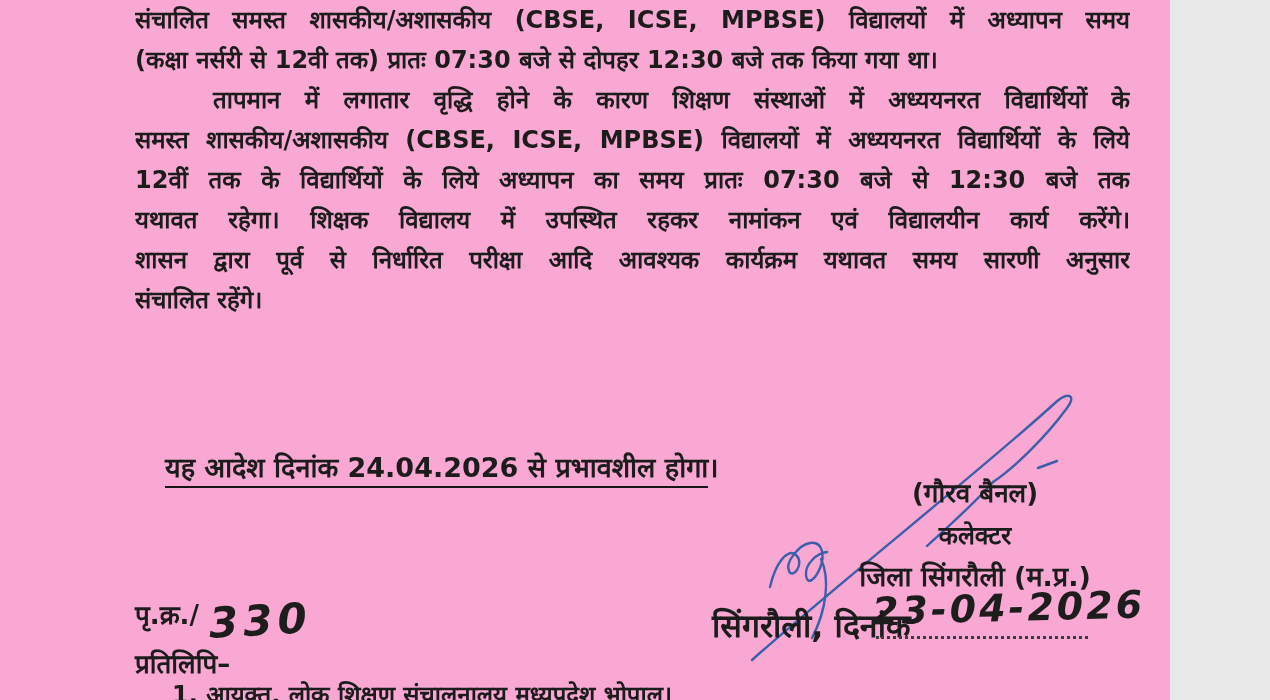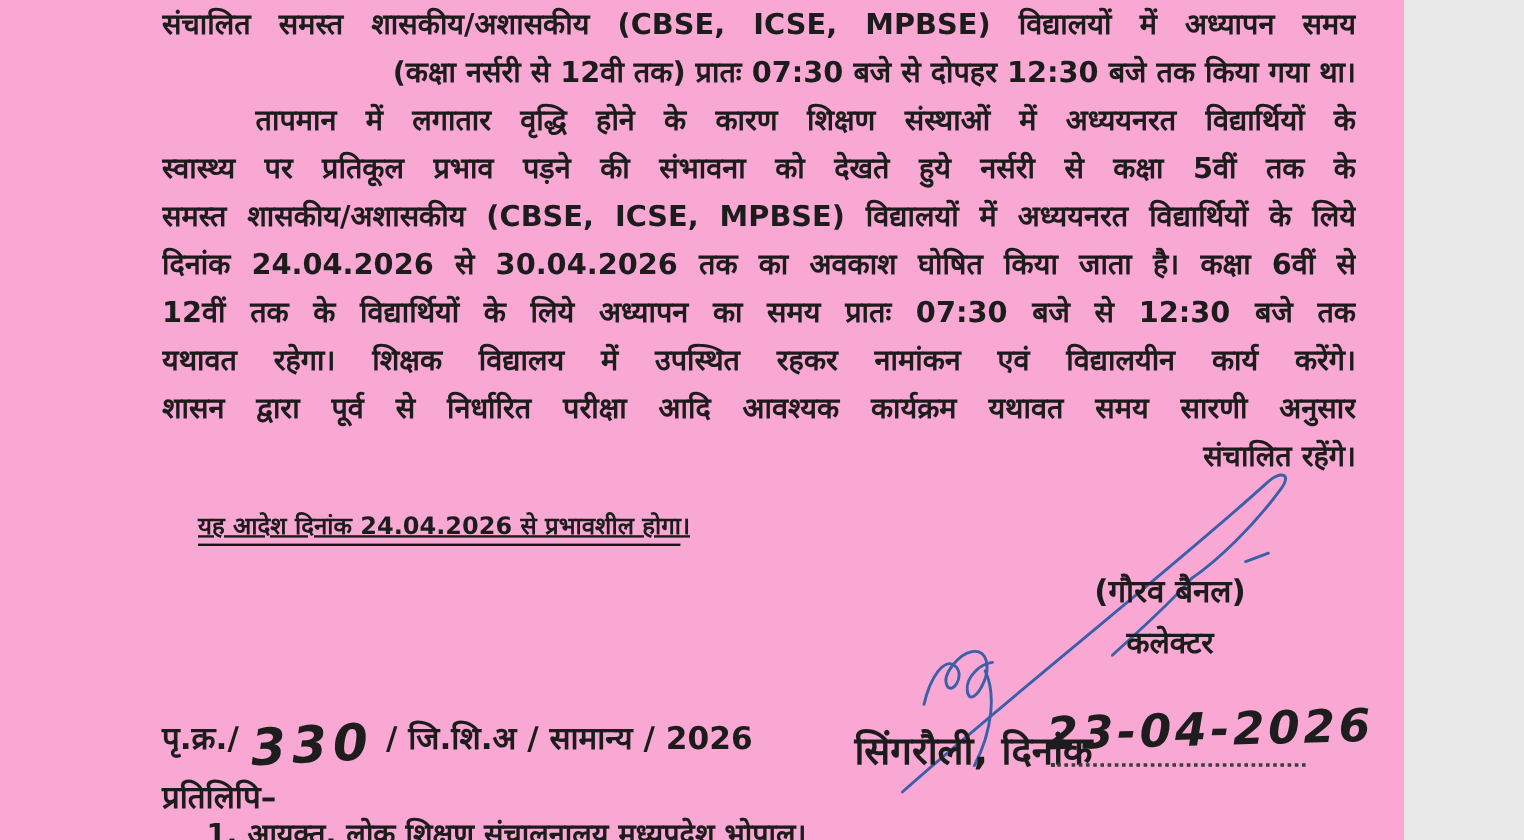--- a/index.html
+++ b/index.html
@@ -2,26 +2,26 @@
 <html><head>
 <meta charset="utf-8">
 <style>
   html,body { margin:0; padding:0; background:#e8e8e8; }
   .page {
     position:relative; width:1170px; height:700px; background:#f9a8d4;
     font-family:"DejaVu Sans", sans-serif; color:#1c1c1c; overflow:hidden;
   }
   .body-text { position:absolute; left:135px; top:0; width:995px;
     font-size:24px; font-weight:700; }
-  .line { height:40px; line-height:40px; overflow:hidden;text-align:right; }
+  .line { height:40px; line-height:40px; overflow:hidden; }
   .line.j { text-align:justify; text-align-last:justify; }
   .line.pstart { }
   .line.indent { text-indent:78px; }
-  .effective { position:absolute; left:165px; top:424px; font-size:20px;
-    font-weight:700; white-space:nowrap;text-decoration:underline; }
+  .effective { position:absolute; left:165px; top:448px; font-size:27px;
+    font-weight:700; white-space:nowrap; }
   .effective .u { border-bottom:2.5px solid #161616; padding-bottom:3px; }
   .sig-name { position:absolute; left:840px; top:474px; width:270px;
     text-align:center; font-size:26px; font-weight:700; }
   .sig-role { position:absolute; left:840px; top:517px; width:270px;
     text-align:center; font-size:25px; font-weight:700; }
   .sig-district { position:absolute; left:832px; top:557px; width:286px;
     text-align:center; font-size:27px; font-weight:700; white-space:nowrap; }
   .place-date { position:absolute; left:712px; top:603px; font-size:32px;
     font-weight:700; white-space:nowrap; }
   .hand { font-style:italic; font-weight:700; letter-spacing:3px;
@@ -43,23 +43,21 @@
 </style>
 </head>
 <body>
 
 <div class="page">
 
   <div class="body-text">
     <div class="line j">संचालित समस्त शासकीय/अशासकीय (CBSE, ICSE, MPBSE) विद्यालयों में अध्यापन समय</div>
     <div class="line">(कक्षा नर्सरी से 12वी तक) प्रातः 07:30 बजे से दोपहर 12:30 बजे तक किया गया था।</div>
     <div class="line j pstart indent">तापमान में लगातार वृद्धि होने के कारण शिक्षण संस्थाओं में अध्ययनरत विद्यार्थियों के</div>
-    <div class="line j">स्वास्थ्य पर प्रतिकूल प्रभाव पड़ने की संभावना को देखते हुये नर्सरी से कक्षा 5वीं तक के</div>
     <div class="line j">समस्त शासकीय/अशासकीय (CBSE, ICSE, MPBSE) विद्यालयों में अध्ययनरत विद्यार्थियों के लिये</div>
-    <div class="line j">दिनांक 24.04.2026 से 30.04.2026 तक का अवकाश घोषित किया जाता है। कक्षा 6वीं से</div>
     <div class="line j">12वीं तक के विद्यार्थियों के लिये अध्यापन का समय प्रातः 07:30 बजे से 12:30 बजे तक</div>
     <div class="line j">यथावत रहेगा। शिक्षक विद्यालय में उपस्थित रहकर नामांकन एवं विद्यालयीन कार्य करेंगे।</div>
     <div class="line j">शासन द्वारा पूर्व से निर्धारित परीक्षा आदि आवश्यक कार्यक्रम यथावत समय सारणी अनुसार</div>
     <div class="line">संचालित रहेंगे।</div>
   </div>
 
   <div class="effective">
     <span class="u">यह आदेश दिनांक 24.04.2026 से प्रभावशील होगा</span><span>।</span>
   </div>
 
@@ -68,27 +66,27 @@
       <path d="M 22 288 C 105 214 255 95 325 31 C 338 19 347 23 337 36 C 315 66 285 95 263 110"></path>
       <path d="M 263 110 C 246 130 220 153 197 174"></path>
       <path d="M 40 215 C 45 193 57 175 66 183 C 75 191 63 208 59 199 C 55 190 69 173 80 171 C 93 169 95 184 90 196 C 85 208 77 214 76 203 C 75 192 87 181 97 180"></path>
       <path d="M 91 187 C 100 206 97 237 82 266"></path>
       <path d="M 308 96 L 327 89"></path>
     </g>
   </svg>
 
   <div class="sig-name">(गौरव बैनल)</div>
   <div class="sig-role">कलेक्टर</div>
+  <div class="sig-district">जिला सिंगरौली (म.प्र.)</div>
 
   <div class="place-date">सिंगरौली, दिनांक</div>
   <div class="dotted-line"></div>
   <div class="hand hand-date">23-04-2026</div>
 
   <div class="ref-row">
     <span class="ref-prefix">पृ.क्र./</span>
     <span class="ref-number hand">330</span>
-    <span class="ref-suffix">/ जि.शि.अ / सामान्य / 2026</span>
   </div>
 
   <div class="copy-label">प्रतिलिपि–</div>
   <div class="copy-item">1.  आयुक्त, लोक शिक्षण संचालनालय मध्यप्रदेश भोपाल।</div>
 
 </div>
 
 </body></html>

